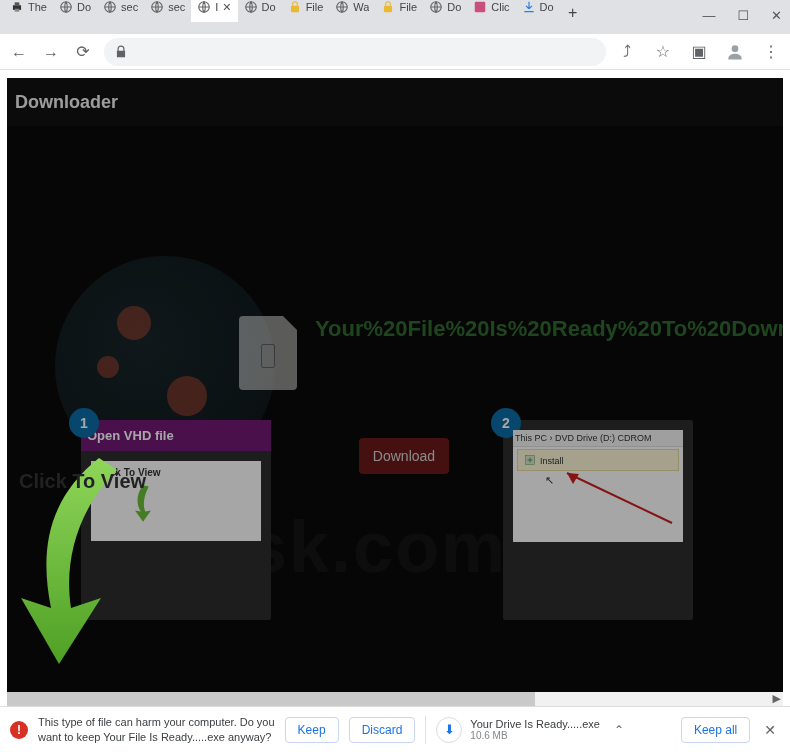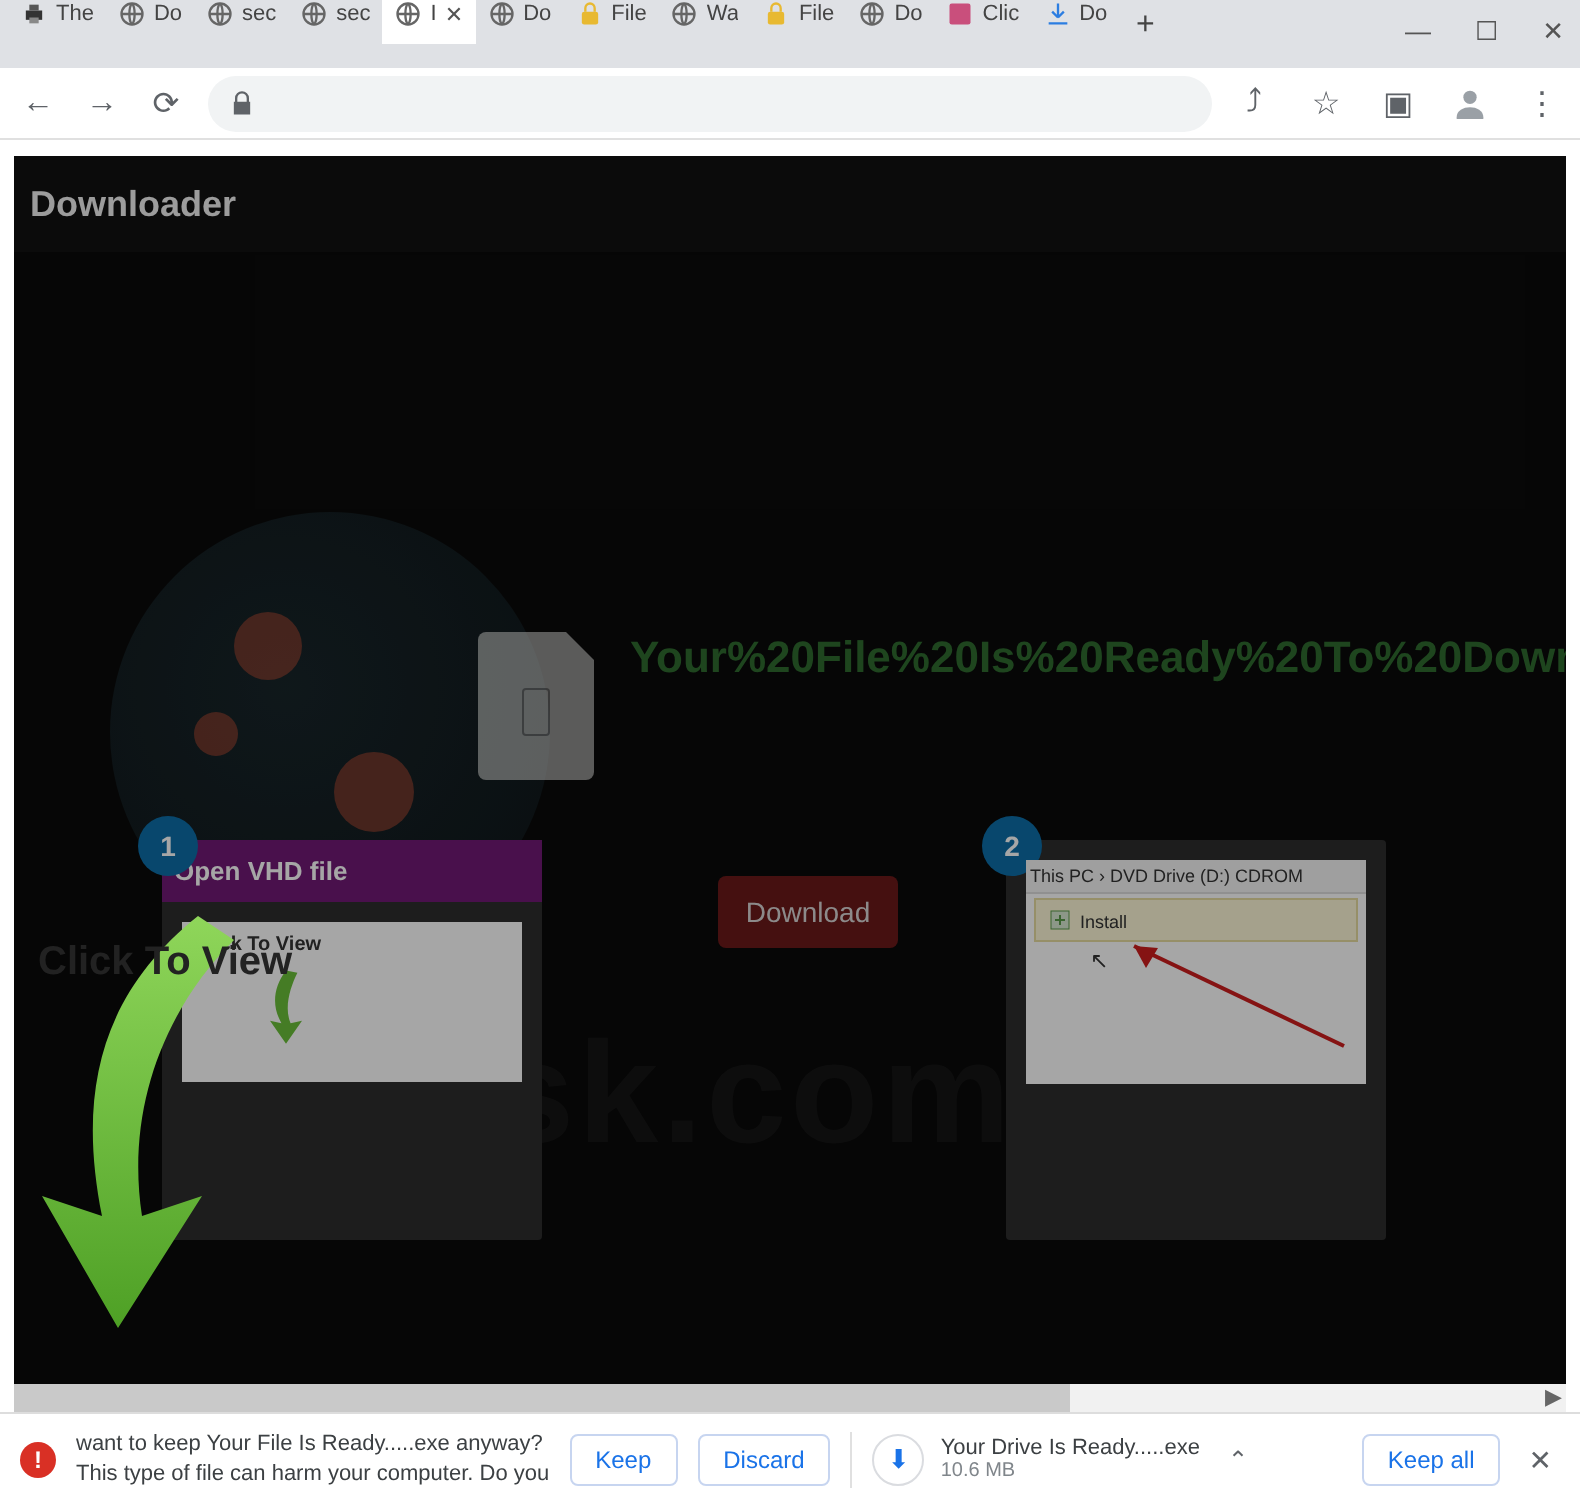--- a/index.html
+++ b/index.html
@@ -306,22 +306,22 @@
 </div>
 
 <div class="hscroll">
   <div class="thumb"></div>
   <div class="arrow">▶</div>
 </div>
 
 <div class="dlbar">
   <div class="warnico">!</div>
   <div class="warntext">
+    <div>This type of file can harm your computer. Do you</div>
     <div>want to keep Your File Is Ready.....exe anyway?</div>
-    <div>This type of file can harm your computer. Do you</div>
   </div>
   <button class="chipbtn">Keep</button>
   <button class="chipbtn">Discard</button>
   <div class="sep"></div>
   <div class="dlitem">
     <div class="dlico">⬇</div>
     <div class="dlmeta">
       <div>Your Drive Is Ready.....exe</div>
       <div class="sz">10.6 MB</div>
     </div>

